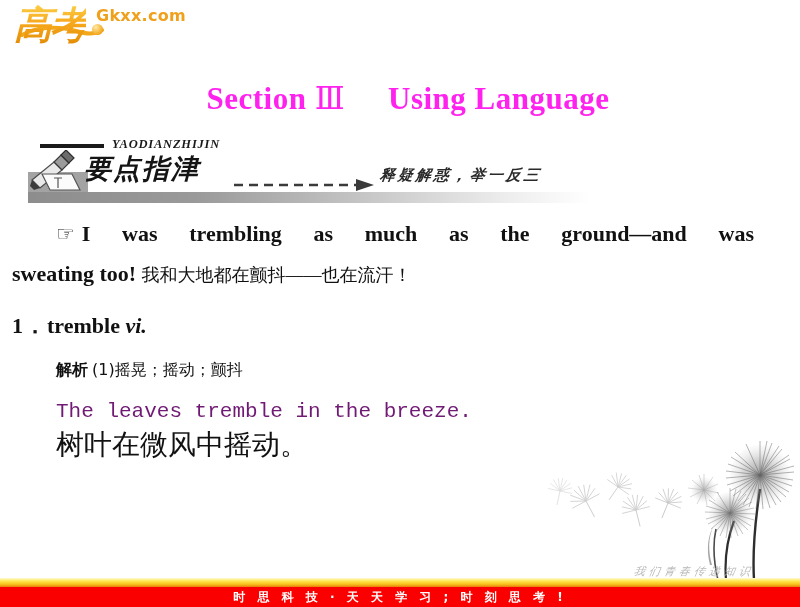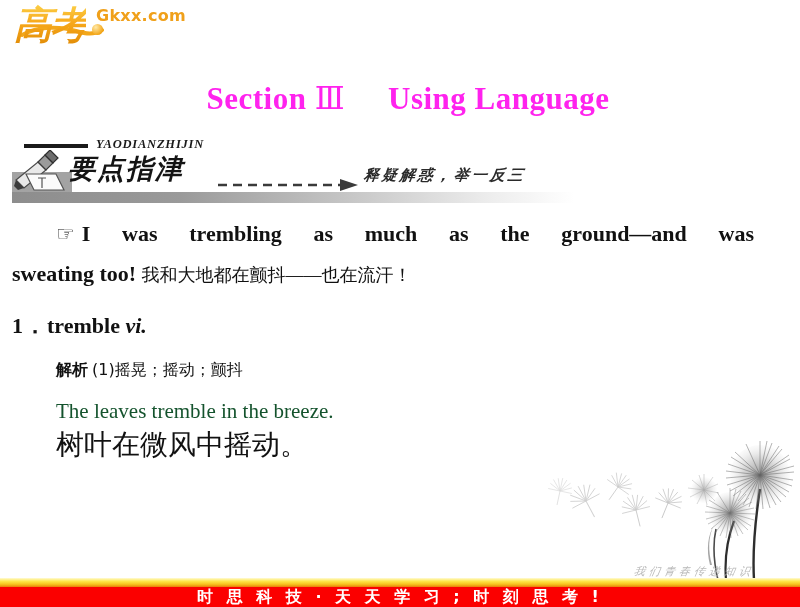--- a/index.html
+++ b/index.html
@@ -91,21 +91,21 @@
   .main-title .roman {
     font-weight: normal;
     font-family: "DejaVu Serif", serif;
     letter-spacing: 1px;
   }
   .main-title .gap { display: inline-block; width: 26px; }
 
   
   .banner {
     position: absolute;
-    left: 12px;
+    left: 28px;
     top: 136px;
     width: 562px;
     height: 72px;
   }
   .banner-rule {
     position: absolute;
     left: 12px;
     top: 8px;
     width: 64px;
     height: 4px;
@@ -229,23 +229,23 @@
     font-weight: bold;
     margin-right: 4px;
   }
   .explain .gloss { font-weight: normal; }
 
   .example {
     margin-left: 44px;
     margin-top: 8px;
   }
   .example-en {
-    font-family: Liberation Serif, serif;
+    font-family: Liberation Mono, monospace;
     font-size: 21px;
-    color: #14532d;
+    color: #701a75;
     line-height: 33px;
   }
   .example-cn {
     font-family: "DejaVu Sans", sans-serif;
     font-size: 28px;
     color: #111111;
     line-height: 33px;
   }
 
   
@@ -286,21 +286,21 @@
   .footer-bar {
     width: 800px;
     height: 20px;
     background: #fb0000;
     display: flex;
     align-items: center;
     justify-content: center;
   }
   .footer-text {
     font-family: "DejaVu Sans", sans-serif;
-    font-size: 16px;
+    font-size: 12px;
     font-weight: bold;
     color: #ffffff;
     letter-spacing: 4px;
     white-space: nowrap;
   }
 </style>
 </head>
 <body>
 
 <div class="page">

